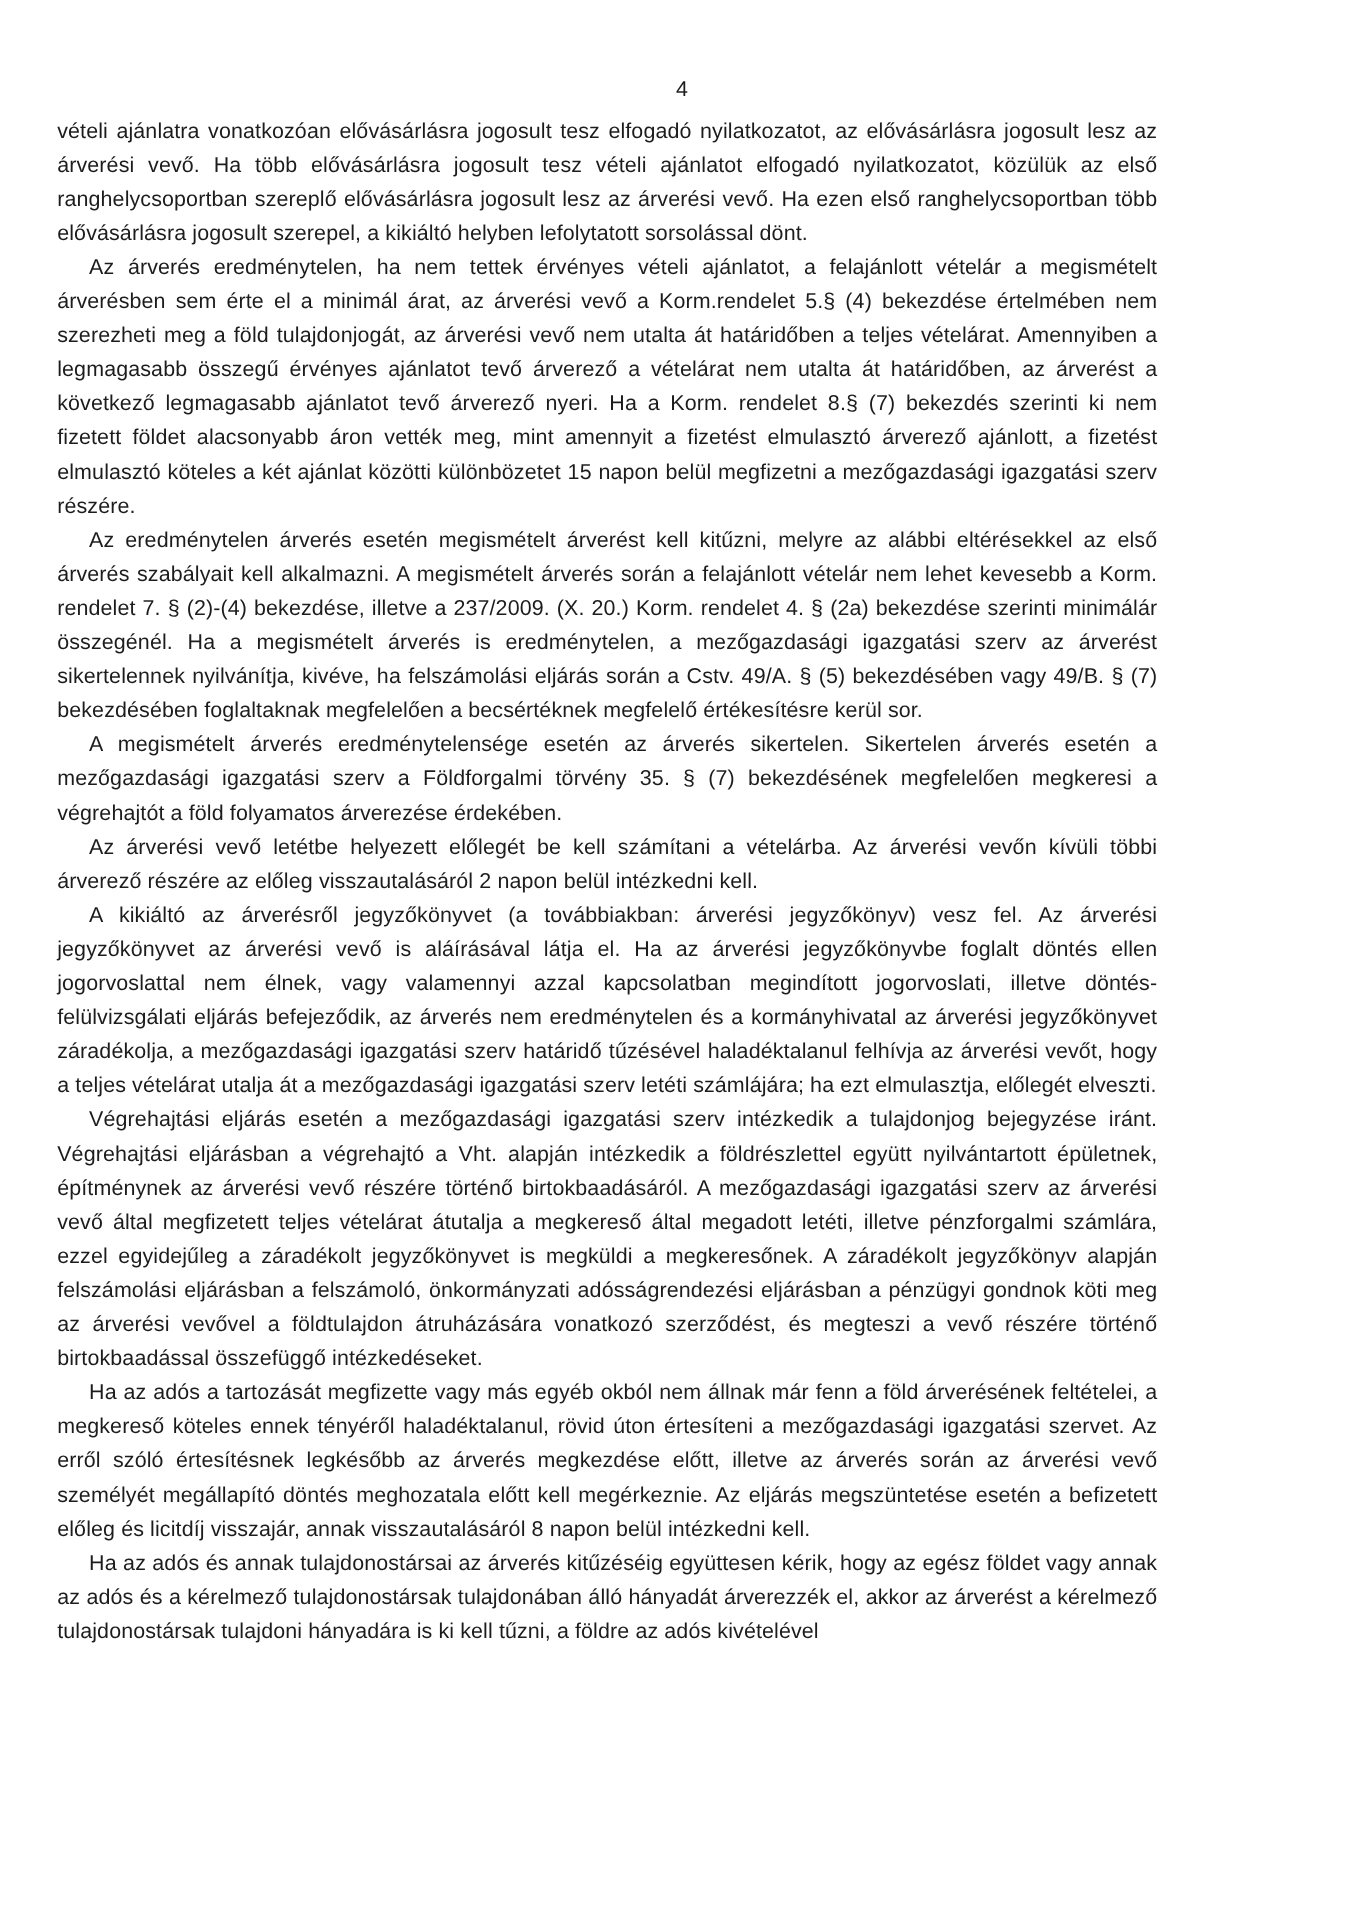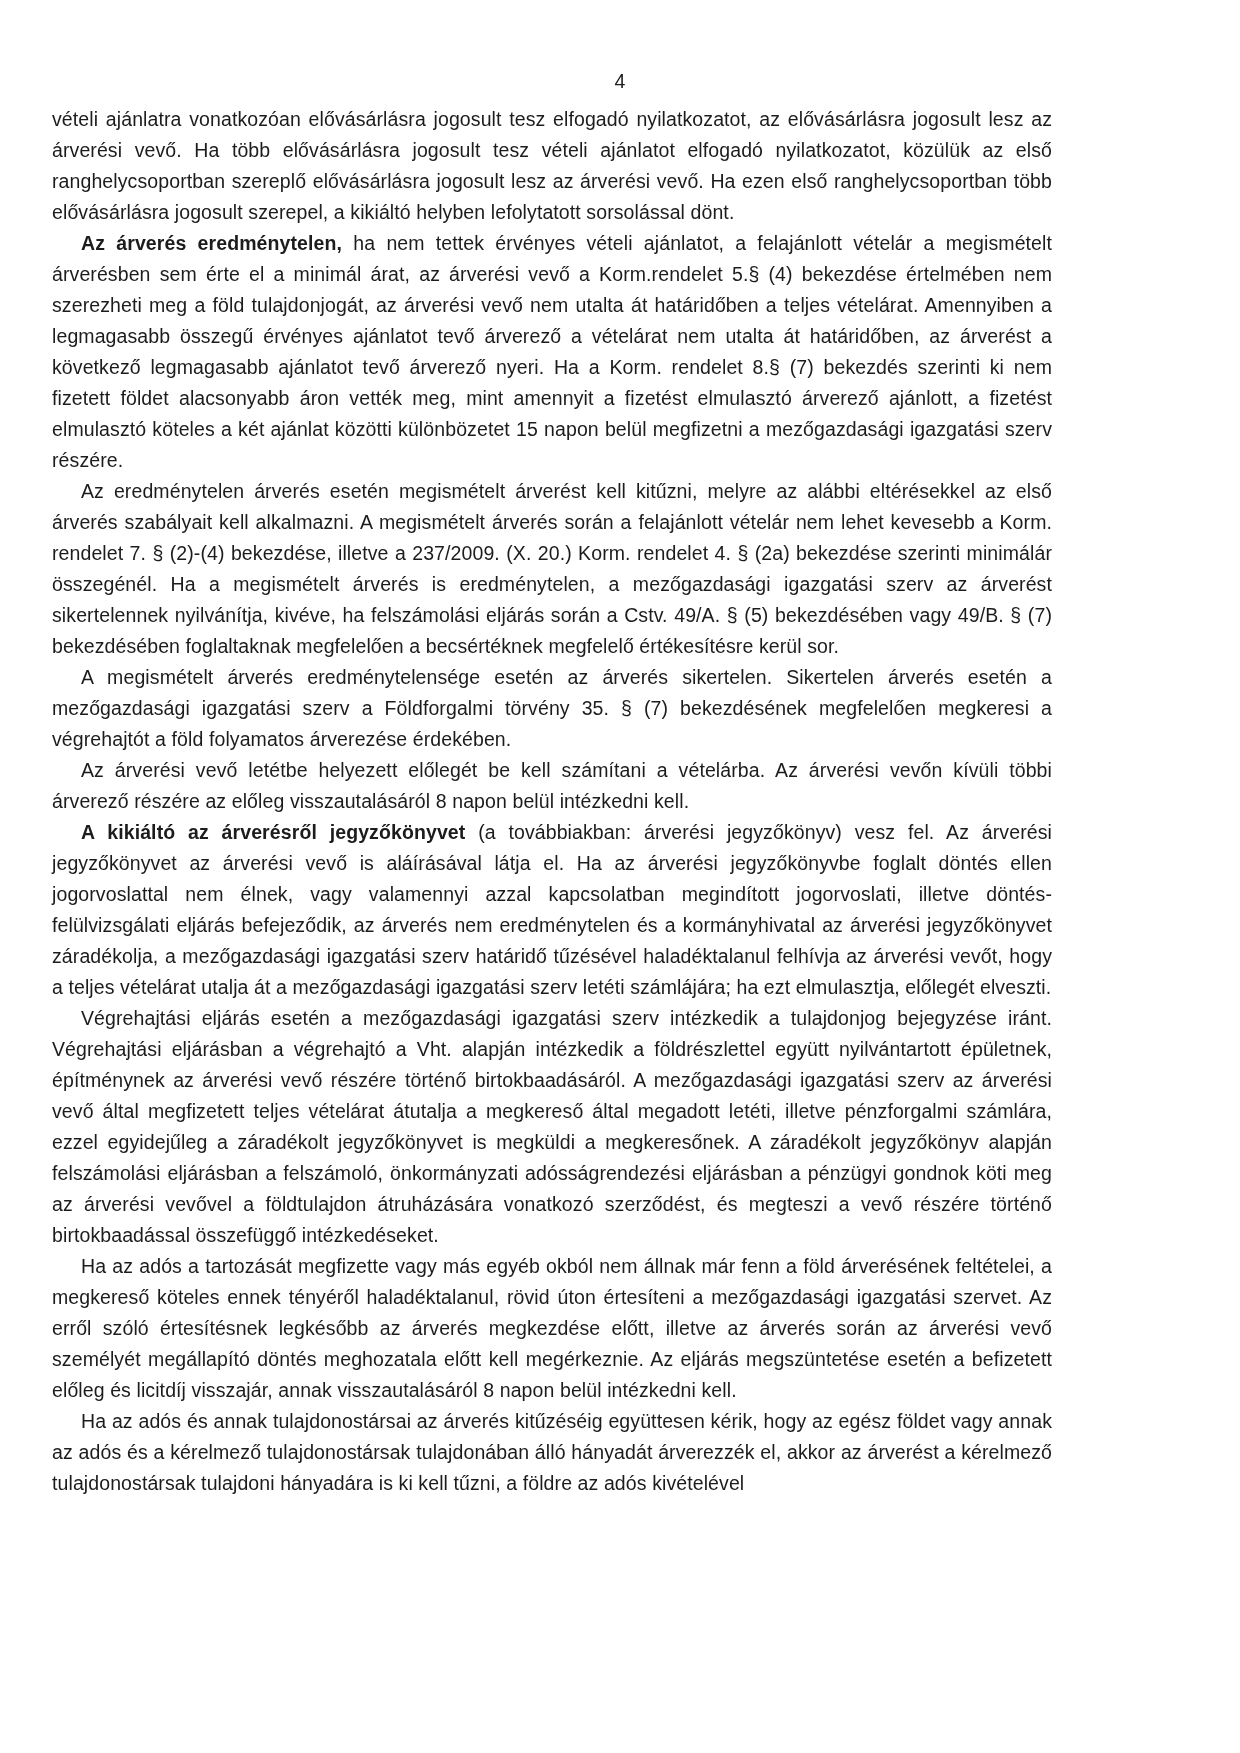--- a/index.html
+++ b/index.html
@@ -36,39 +36,39 @@
     letter-spacing: 0.1px;
   }
   .content p {
     margin: 0;
     padding: 0;
   }
   .content p.indent {
     text-indent: 29px;
   }
   .content b {
-    font-weight: bold;
+    font-weight: normal;
   }
 </style>
 </head>
 <body>
 
 <div class="page">
   <div class="page-number">4</div>
 
   <div class="content">
     <p class="para"><span>vételi ajánlatra vonatkozóan elővásárlásra jogosult tesz elfogadó nyilatkozatot, az elővásárlásra jogosult lesz az árverési vevő. Ha több elővásárlásra jogosult tesz vételi ajánlatot elfogadó nyilatkozatot, közülük az első ranghelycsoportban szereplő elővásárlásra jogosult lesz az árverési vevő. Ha ezen első ranghelycsoportban több elővásárlásra jogosult szerepel, a kikiáltó helyben lefolytatott sorsolással dönt.</span></p>
 
     <p class="para indent"><b>Az árverés eredménytelen,</b><span> ha nem tettek érvényes vételi ajánlatot, a felajánlott vételár a megismételt árverésben sem érte el a minimál árat, az árverési vevő a Korm.rendelet 5.§ (4) bekezdése értelmében nem szerezheti meg a föld tulajdonjogát, az árverési vevő nem utalta át határidőben a teljes vételárat. Amennyiben a legmagasabb összegű érvényes ajánlatot tevő árverező a vételárat nem utalta át határidőben, az árverést a következő legmagasabb ajánlatot tevő árverező nyeri. Ha a Korm. rendelet 8.§ (7) bekezdés szerinti ki nem fizetett földet alacsonyabb áron vették meg, mint amennyit a fizetést elmulasztó árverező ajánlott, a fizetést elmulasztó köteles a két ajánlat közötti különbözetet 15 napon belül megfizetni a mezőgazdasági igazgatási szerv részére.</span></p>
 
     <p class="para indent"><span>Az eredménytelen árverés esetén megismételt árverést kell kitűzni, melyre az alábbi eltérésekkel az első árverés szabályait kell alkalmazni. A megismételt árverés során a felajánlott vételár nem lehet kevesebb a Korm. rendelet 7. § (2)-(4) bekezdése, illetve a 237/2009. (X. 20.) Korm. rendelet 4. § (2a) bekezdése szerinti minimálár összegénél. Ha a megismételt árverés is eredménytelen, a mezőgazdasági igazgatási szerv az árverést sikertelennek nyilvánítja, kivéve, ha felszámolási eljárás során a Cstv. 49/A. § (5) bekezdésében vagy 49/B. § (7) bekezdésében foglaltaknak megfelelően a becsértéknek megfelelő értékesítésre kerül sor.</span></p>
 
     <p class="para indent"><span>A megismételt árverés eredménytelensége esetén az árverés sikertelen. Sikertelen árverés esetén a mezőgazdasági igazgatási szerv a Földforgalmi törvény 35. § (7) bekezdésének megfelelően megkeresi a végrehajtót a föld folyamatos árverezése érdekében.</span></p>
 
-    <p class="para indent"><span>Az árverési vevő letétbe helyezett előlegét be kell számítani a vételárba. Az árverési vevőn kívüli többi árverező részére az előleg visszautalásáról 8 napon belül intézkedni kell.</span></p>
+    <p class="para indent"><span>Az árverési vevő letétbe helyezett előlegét be kell számítani a vételárba. Az árverési vevőn kívüli többi árverező részére az előleg visszautalásáról 2 napon belül intézkedni kell.</span></p>
 
     <p class="para indent"><b>A kikiáltó az árverésről jegyzőkönyvet</b><span> (a továbbiakban: árverési jegyzőkönyv) vesz fel. Az árverési jegyzőkönyvet az árverési vevő is aláírásával látja el. Ha az árverési jegyzőkönyvbe foglalt döntés ellen jogorvoslattal nem élnek, vagy valamennyi azzal kapcsolatban megindított jogorvoslati, illetve döntés-felülvizsgálati eljárás befejeződik, az árverés nem eredménytelen és a kormányhivatal az árverési jegyzőkönyvet záradékolja, a mezőgazdasági igazgatási szerv határidő tűzésével haladéktalanul felhívja az árverési vevőt, hogy a teljes vételárat utalja át a mezőgazdasági igazgatási szerv letéti számlájára; ha ezt elmulasztja, előlegét elveszti.</span></p>
 
     <p class="para indent"><span>Végrehajtási eljárás esetén a mezőgazdasági igazgatási szerv intézkedik a tulajdonjog bejegyzése iránt. Végrehajtási eljárásban a végrehajtó a Vht. alapján intézkedik a földrészlettel együtt nyilvántartott épületnek, építménynek az árverési vevő részére történő birtokbaadásáról. A mezőgazdasági igazgatási szerv az árverési vevő által megfizetett teljes vételárat átutalja a megkereső által megadott letéti, illetve pénzforgalmi számlára, ezzel egyidejűleg a záradékolt jegyzőkönyvet is megküldi a megkeresőnek. A záradékolt jegyzőkönyv alapján felszámolási eljárásban a felszámoló, önkormányzati adósságrendezési eljárásban a pénzügyi gondnok köti meg az árverési vevővel a földtulajdon átruházására vonatkozó szerződést, és megteszi a vevő részére történő birtokbaadással összefüggő intézkedéseket.</span></p>
 
     <p class="para indent"><span>Ha az adós a tartozását megfizette vagy más egyéb okból nem állnak már fenn a föld árverésének feltételei, a megkereső köteles ennek tényéről haladéktalanul, rövid úton értesíteni a mezőgazdasági igazgatási szervet. Az erről szóló értesítésnek legkésőbb az árverés megkezdése előtt, illetve az árverés során az árverési vevő személyét megállapító döntés meghozatala előtt kell megérkeznie. Az eljárás megszüntetése esetén a befizetett előleg és licitdíj visszajár, annak visszautalásáról 8 napon belül intézkedni kell.</span></p>
 
     <p class="para indent"><span>Ha az adós és annak tulajdonostársai az árverés kitűzéséig együttesen kérik, hogy az egész földet vagy annak az adós és a kérelmező tulajdonostársak tulajdonában álló hányadát árverezzék el, akkor az árverést a kérelmező tulajdonostársak tulajdoni hányadára is ki kell tűzni, a földre az adós kivételével</span></p>
   </div>
 </div>

